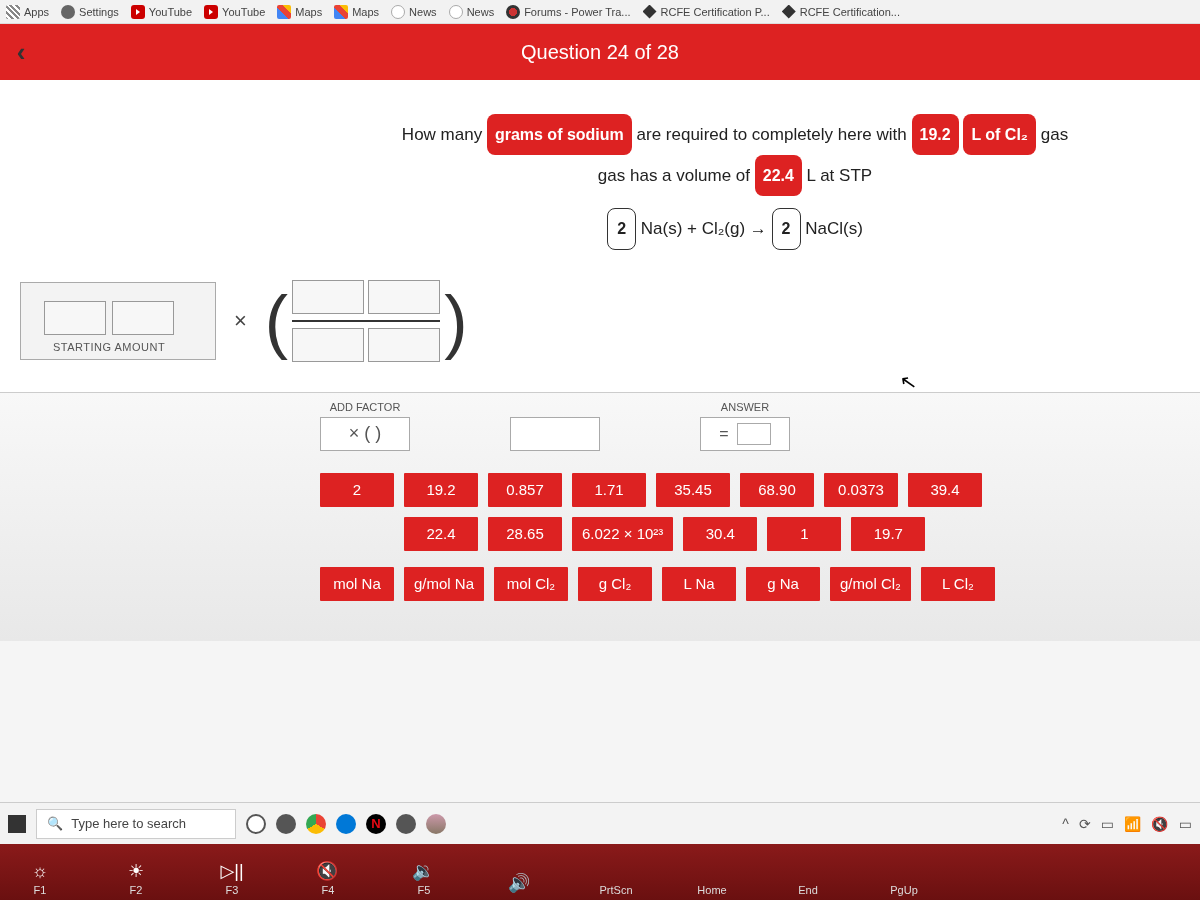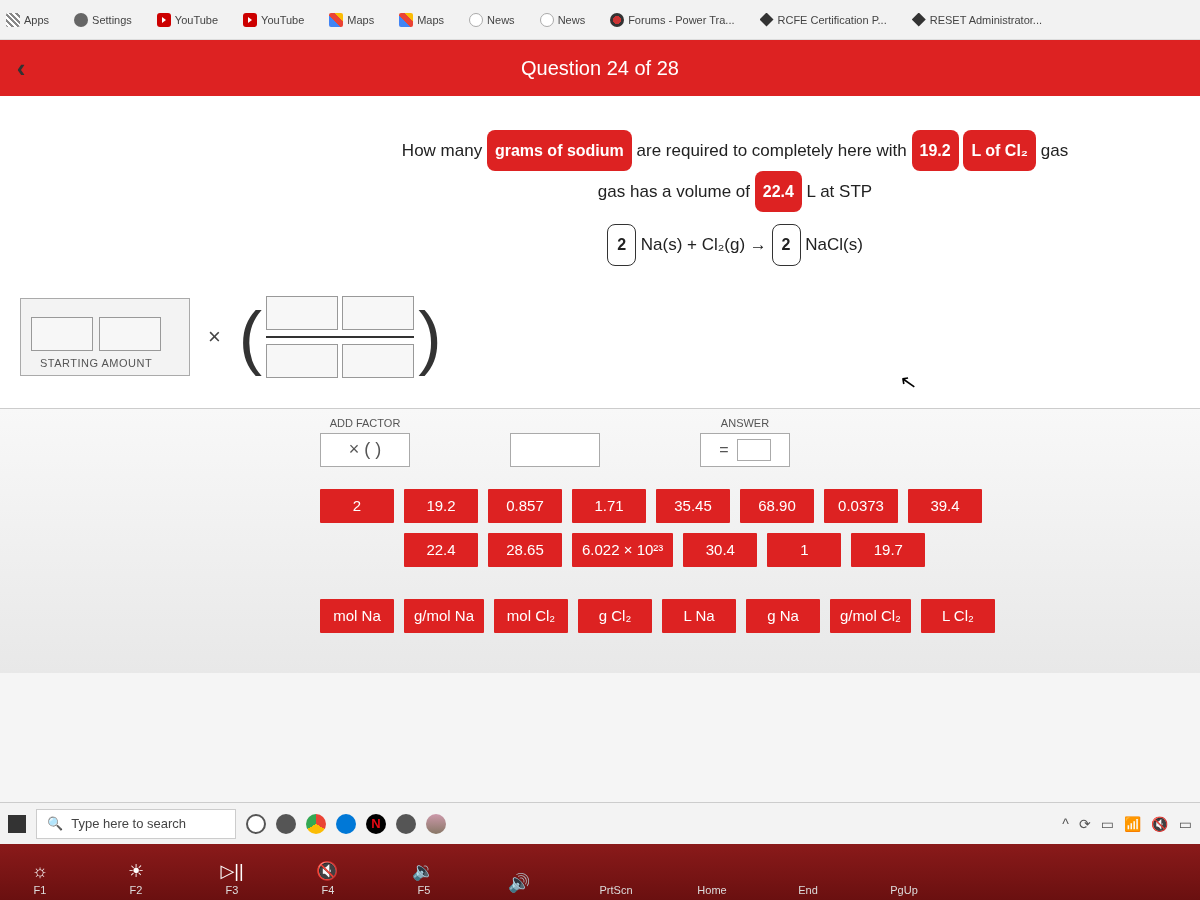--- a/index.html
+++ b/index.html
@@ -7,25 +7,25 @@
     font-family: Arial, Helvetica, sans-serif;
     background: #f5f5f5;
     width: 1200px;
     height: 900px;
     overflow: hidden;
     position: relative;
   }
   
   .bookmarks-bar {
     background: #f2f2f2;
-    height: 40px;
+    height: 24px;
     display: flex;
     align-items: center;
     padding: 0 6px;
-    gap: 25px;
+    gap: 12px;
     font-size: 11px;
     color: #444;
     border-bottom: 1px solid #ddd;
   }
   .bm-item { display: flex; align-items: center; gap: 4px; cursor: pointer; }
   .bm-icon { width: 14px; height: 14px; display: inline-block; }
   .bm-icon.apps { background: repeating-linear-gradient(45deg,#888 0 2px,#fff 2px 4px); border-radius:2px;}
   .bm-icon.gear { background: #666; border-radius: 50%; position: relative; }
   .bm-icon.yt { background: #cc0000; border-radius:3px; position:relative;}
   .bm-icon.yt::after{content:"";position:absolute;left:5px;top:4px;border-left:4px solid #fff;border-top:3px solid transparent;border-bottom:3px solid transparent;}
@@ -81,21 +81,21 @@
     padding: 10px 0 30px 20px;
     display: flex;
     align-items: center;
     gap: 16px;
   }
   .start-group {
     background: #f3f3f3;
     border: 1px solid #aaa;
     padding: 18px 26px 6px 8px;
     text-align: center;
-    width: 170px;
+    width: 196px;
   }
   .start-inputs { display:flex; gap:6px; justify-content:center; }
   .start-inputs input {
     width: 62px; height: 34px; border: 1px solid #999; background:#f7f7f7;
   }
   .start-label { font-size: 11px; color:#555; margin-top: 6px; letter-spacing:0.5px;}
   .times { font-size: 22px; color:#444; margin: 0 2px;}
   .fraction {
     display:inline-flex; align-items:center; font-size:50px; color:#333;
   }
@@ -231,21 +231,21 @@
   <div class="bm-item">
       <span class="bm-icon forum"></span>
       <span>Forums - Power Tra...</span>
     </div>
   <div class="bm-item">
       <span class="bm-icon rcfe"></span>
       <span>RCFE Certification P...</span>
     </div>
   <div class="bm-item">
       <span class="bm-icon rcfe"></span>
-      <span>RESET Administrator...</span>
+      <span>RCFE Certification...</span>
     </div>
 </div>
 
 <div class="red-header">
   <div class="back-chev">‹</div>
   <div class="q-title">Question 24 of 28</div>
 </div>
 
 <div class="question-area">
   <div>
@@ -327,21 +327,21 @@
     <div class="tile">39.4</div>
   </div>
   <div class="tile-row" style="padding-left:84px;">
     <div class="tile">22.4</div>
     <div class="tile">28.65</div>
     <div class="tile wide">6.022 × 10²³</div>
     <div class="tile">30.4</div>
     <div class="tile">1</div>
     <div class="tile">19.7</div>
   </div>
-  <div class="tile-row" style="margin-top:32px;">
+  <div class="tile-row" style="margin-top:16px;">
     <div class="tile">mol Na</div>
     <div class="tile">g/mol Na</div>
     <div class="tile">mol Cl₂</div>
     <div class="tile">g Cl₂</div>
     <div class="tile">L Na</div>
     <div class="tile">g Na</div>
     <div class="tile">g/mol Cl₂</div>
     <div class="tile">L Cl₂</div>
   </div>
 </div>

